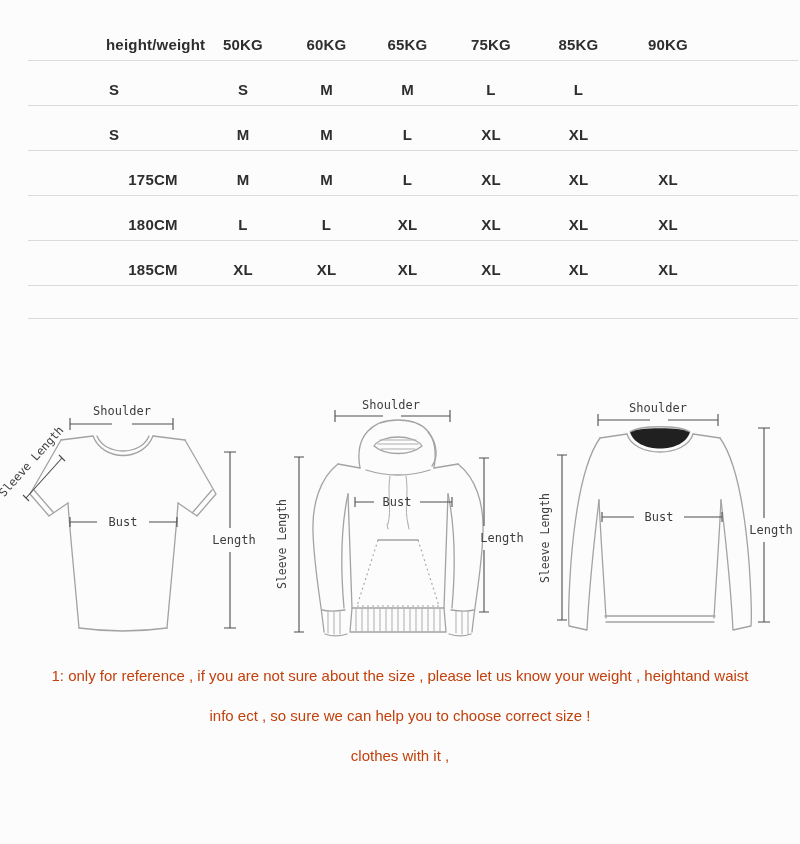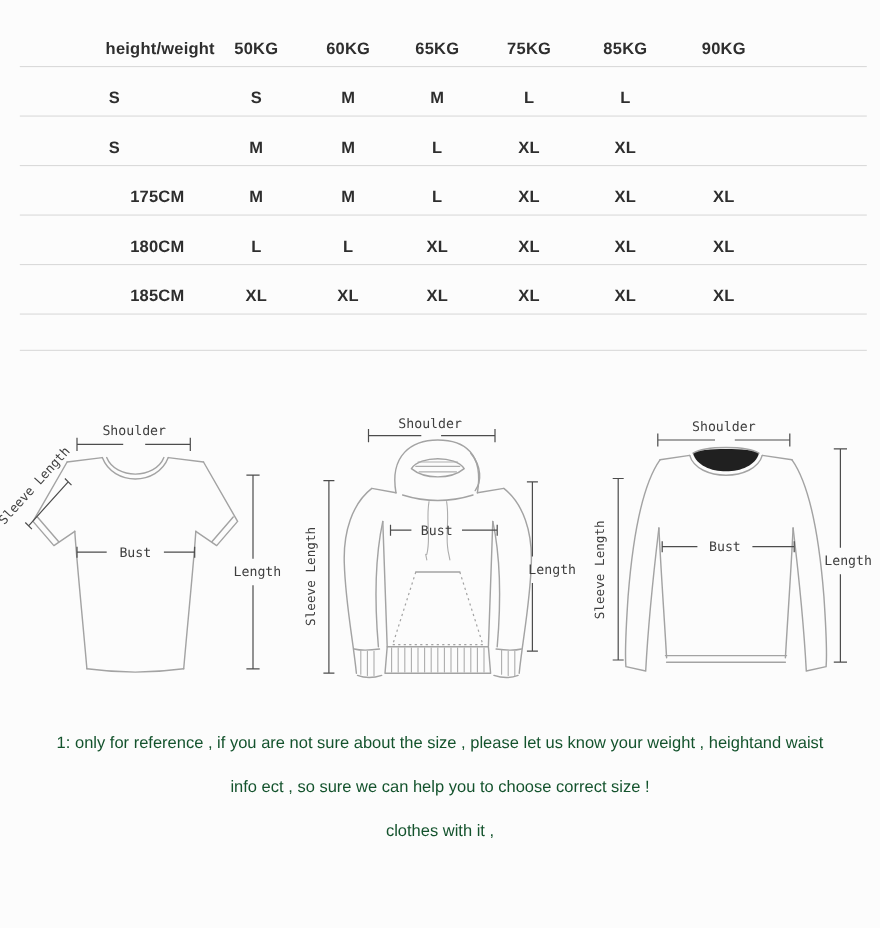--- a/index.html
+++ b/index.html
@@ -7,61 +7,61 @@
   body {
     width:800px; height:844px;
     background:#fcfcfc;
     position:relative;
     font-family:"Liberation Sans", sans-serif;
     color:#2e2e2e;
     overflow:hidden;
   }
 
   
-  .size-table { position:absolute; top:30px; left:18px; width:770px; }
+  .size-table { position:absolute; top:30px; left:28px; width:770px; }
   .t-row {
     display:grid;
     grid-template-columns:172px 86px 81px 81px 86px 89px 90px 1fr;
     align-items:end;
     border-bottom:1px solid #dadada;
   }
   .t-row.header { height:31px; }
   .t-row.data   { height:45px; }
   .t-row.empty-row { height:33px; }
   .t-cell {
     text-align:center;
     font-size:15px;
     font-weight:bold;
     padding-bottom:7px;
     letter-spacing:0.2px;
     white-space:nowrap;
   }
   .t-cell.first { padding-left:78px; }
 
   
-  .diagrams { position:absolute; top:362px; left:0; width:800px; height:300px; }
+  .diagrams { position:absolute; top:382px; left:0; width:800px; height:300px; }
   .diagrams svg { position:absolute; top:0; overflow:visible; }
   svg text {
     font-family:"DejaVu Sans Mono", monospace;
     font-size:12px;
     fill:#3e3e3e;
   }
   svg text.small { font-size:11.5px; }
   .garment { stroke:#a3a3a3; stroke-width:1.3; fill:none; stroke-linecap:round; stroke-linejoin:round; }
   .garment-thin { stroke:#adadad; stroke-width:1; fill:none; stroke-linecap:round; }
   .dim { stroke:#4c4c4c; stroke-width:1.1; fill:none; }
   .stitch { stroke:#a3a3a3; stroke-width:1.1; fill:none; stroke-dasharray:2 3; }
   .collar-fill { fill:#202020; stroke:none; }
 
   
   .notes {
     position:absolute; top:656px; left:0; width:800px;
     text-align:center;
     font-size:15px;
-    color:#14532d;
+    color:#c2410c;
   }
   .note-line { line-height:40px; height:40px; white-space:nowrap; }
 </style>
 </head>
 <body>
 
 <div class="size-table">
   <div class="t-row header">
     <div class="t-cell first">height/weight</div>
     <div class="t-cell">50KG</div>

